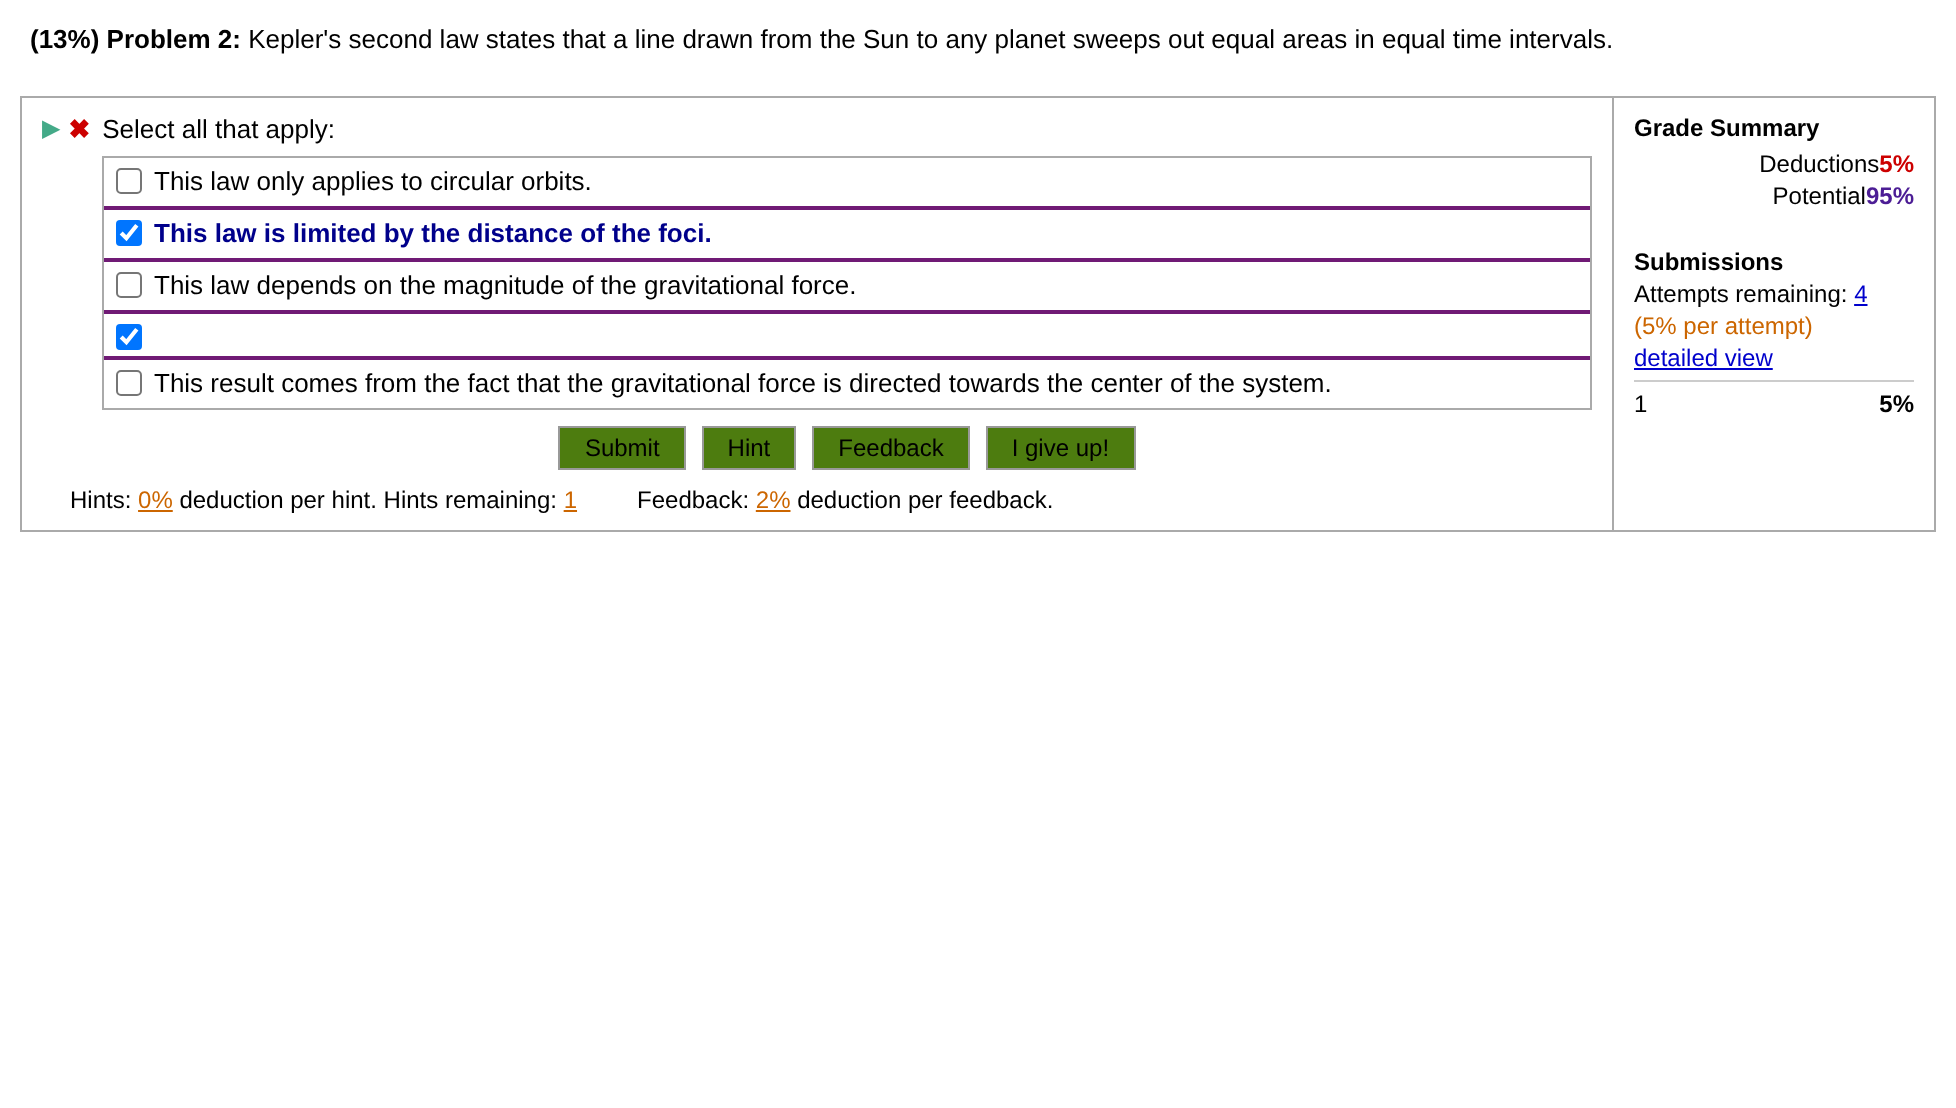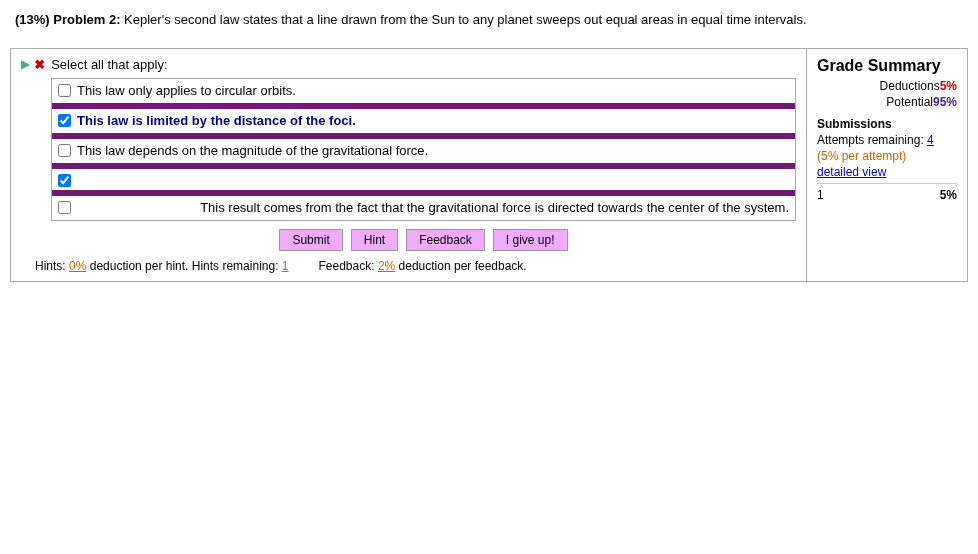--- a/index.html
+++ b/index.html
@@ -60,27 +60,26 @@
     }
     .options-box {
       border: 1px solid #aaa;
       margin-left: 30px;
       margin-bottom: 8px;
     }
     .option-row {
       display: flex;
       align-items: flex-start;
       padding: 3px 6px;
-      border-bottom: 6px solid #701a75;
+      border-bottom: 2px solid #701a75;
       font-size: 13px;
       line-height: 1.4;
     }
     .option-row:last-child {
       border-bottom: none;
-      justify-content: space-between;
     }
     .option-row input[type="checkbox"] {
       margin-right: 6px;
       margin-top: 2px;
       flex-shrink: 0;
     }
     .option-text-checked {
       color: #00008b;
       font-weight: bold;
     }
@@ -90,61 +89,61 @@
     .buttons-row {
       display: flex;
       align-items: center;
       justify-content: center;
       gap: 8px;
       margin: 8px 0 8px 30px;
     }
     .action-btn {
       padding: 3px 12px;
       font-size: 12px;
-      background: #f0abfc;
+      background: #4d7c0f;
       border: 1px solid #999;
       cursor: pointer;
       color: #000;
     }
     .hints-row {
       display: flex;
       font-size: 12px;
       margin-left: 14px;
       gap: 30px;
     }
     .hint-text {
       font-size: 12px;
     }
     .orange-link {
       color: #cc6600;
       text-decoration: underline;
     }
     .grade-title {
       font-weight: bold;
-      font-size: 16px;
+      font-size: 12px;
       margin-bottom: 4px;
     }
     .grade-row {
       display: flex;
       justify-content: flex-end;
       font-size: 12px;
       margin-bottom: 2px;
     }
     .grade-value-red {
       color: #c00;
       font-weight: bold;
     }
     .grade-value-dark {
       color: #4c1d95;
       font-weight: bold;
     }
     .submissions-title {
       font-weight: bold;
       font-size: 12px;
-      margin-top: 8px;
+      margin-top: 19px;
       margin-bottom: 2px;
     }
     .attempts-row {
       font-size: 12px;
       margin-bottom: 2px;
     }
     .blue-link {
       color: #0000cc;
       text-decoration: underline;
     }

